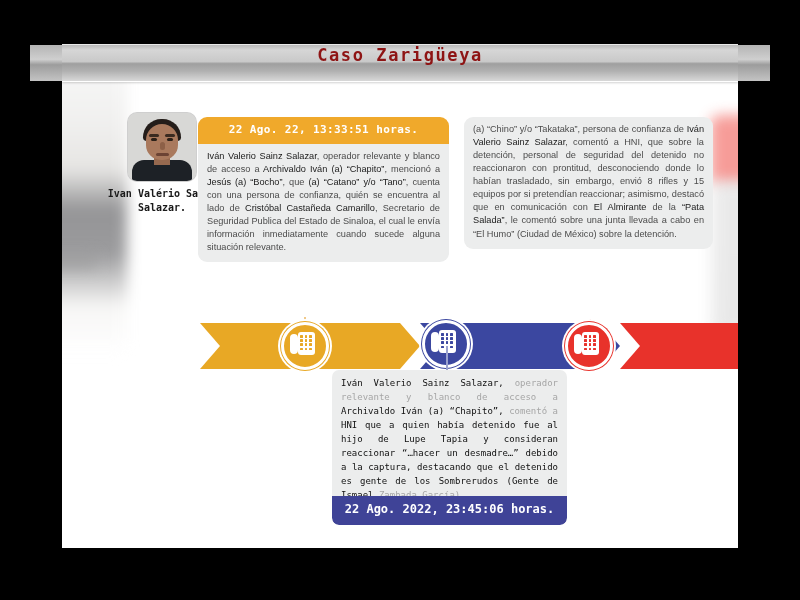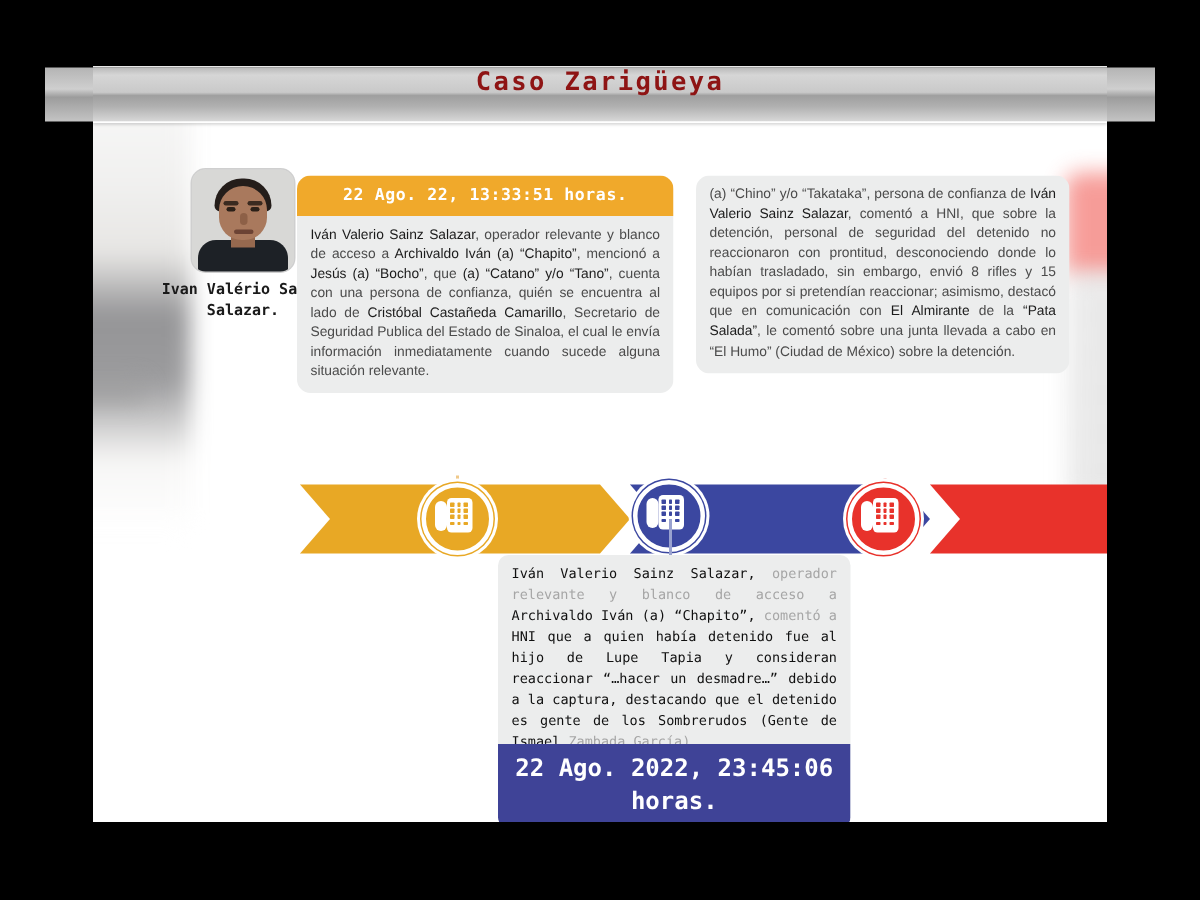--- a/index.html
+++ b/index.html
@@ -164,21 +164,21 @@
   #bottom-text{
     font-family:"DejaVu Sans Mono","Liberation Mono",monospace;
     font-size:9px;line-height:1.55;color:#5a5a5a;text-align:justify;
     padding:7px 9px 4px;
   }
   #bottom-text b{color:#101010;font-weight:normal;}
   #bottom-text .faded{color:#a6a6a6;}
   #bottom-foot{
     background:#3F4397;color:#ffffff;text-align:center;
     font-family:"DejaVu Sans Mono","Liberation Mono",monospace;
-    font-size:16px;font-weight:bold;line-height:1.35;padding:5px 6px 7px;
+    font-size:12px;font-weight:bold;line-height:1.35;padding:5px 6px 7px;
     border-radius:0 0 7px 7px;margin-top:-10px;position:relative;z-index:3;
   }
 </style>
 </head>
 <body>
 
 <div id="stage">
 
   <div id="panel">
 

